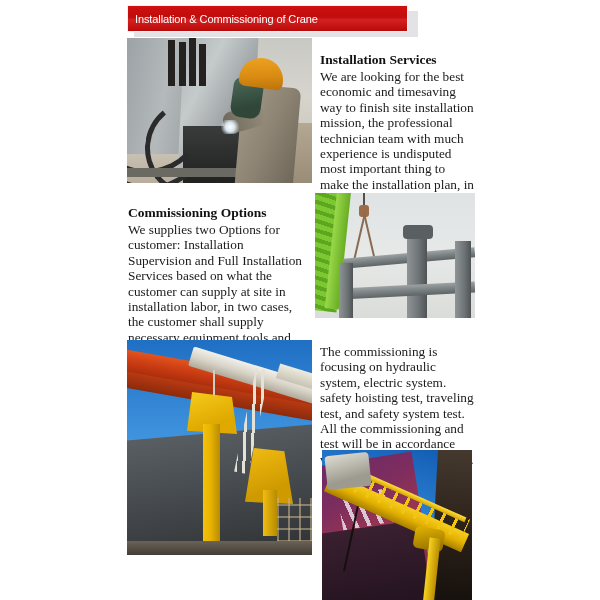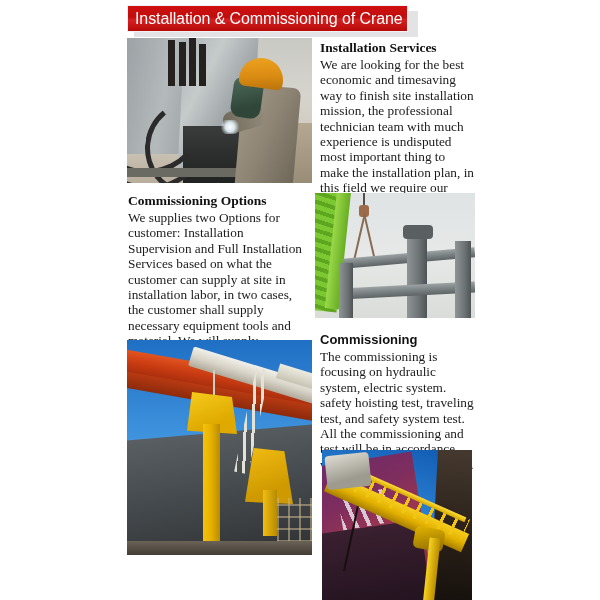--- a/index.html
+++ b/index.html
@@ -40,39 +40,39 @@
     height: 27px;
     background: linear-gradient(180deg,#cf1010 0%, #c00d0d 45%, #d42020 55%, #b80a0a 100%);
     border: 1px solid #f2f2f2;
     box-sizing: border-box;
     display: flex;
     align-items: center;
     padding-left: 7px;
   }
   .title-text {
     font-family: "Liberation Sans", sans-serif;
-    font-size: 16px;
+    font-size: 11px;
     color: #ffffff;
     letter-spacing: -0.1px;
     white-space: nowrap;
   }
 
   
   .photo {
     position: absolute;
     overflow: hidden;
     background: #888;
   }
   .photo .inner {
     position: absolute;
     left: 0; top: 0; right: 0; bottom: 0;
   }
 
   
-  .block { position: absolute; }
+  .block { position: absolute; margin-top: 12px; }
   .h-serif {
     font-family: "Liberation Serif", serif;
     font-weight: bold;
     font-size: 13.5px;
     line-height: 16px;
     color: #111;
     margin: 0 0 1px 0;
   }
   .h-sans {
     font-family: "Liberation Sans", sans-serif;
@@ -423,21 +423,20 @@
       <div class="yellowhead"></div>
       <div class="yellowcol"></div>
       <div class="ycrane2"></div>
       <div class="ycrane2col"></div>
       <div class="scaffold"></div>
       <div class="ground"></div>
     </div>
   </div>
 
   <div class="block" style="left:320px; top:332px; width:155px;">
-    <h2 class="h-sans">Commissioning</h2>
     <p class="body-text">The commissioning is focusing on hydraulic system, electric system. safety hoisting test, traveling test, and safety system test. All the commissioning and test will be in accordance with standard test procedure.</p>
   </div>
 
   <div class="photo p4">
     <div class="inner">
       <div class="sky"></div>
       <div class="hull"></div>
       <div class="hull-mark"></div>
       <div class="hull-dark"></div>
       <div class="right-dark"></div>

